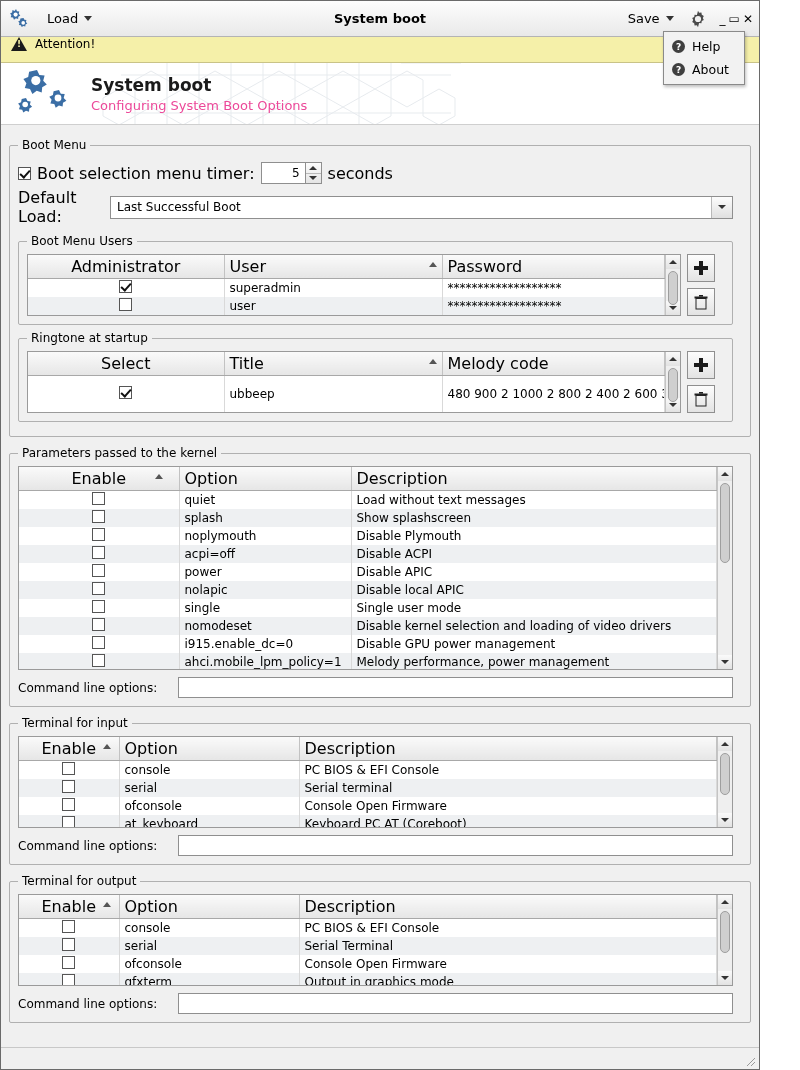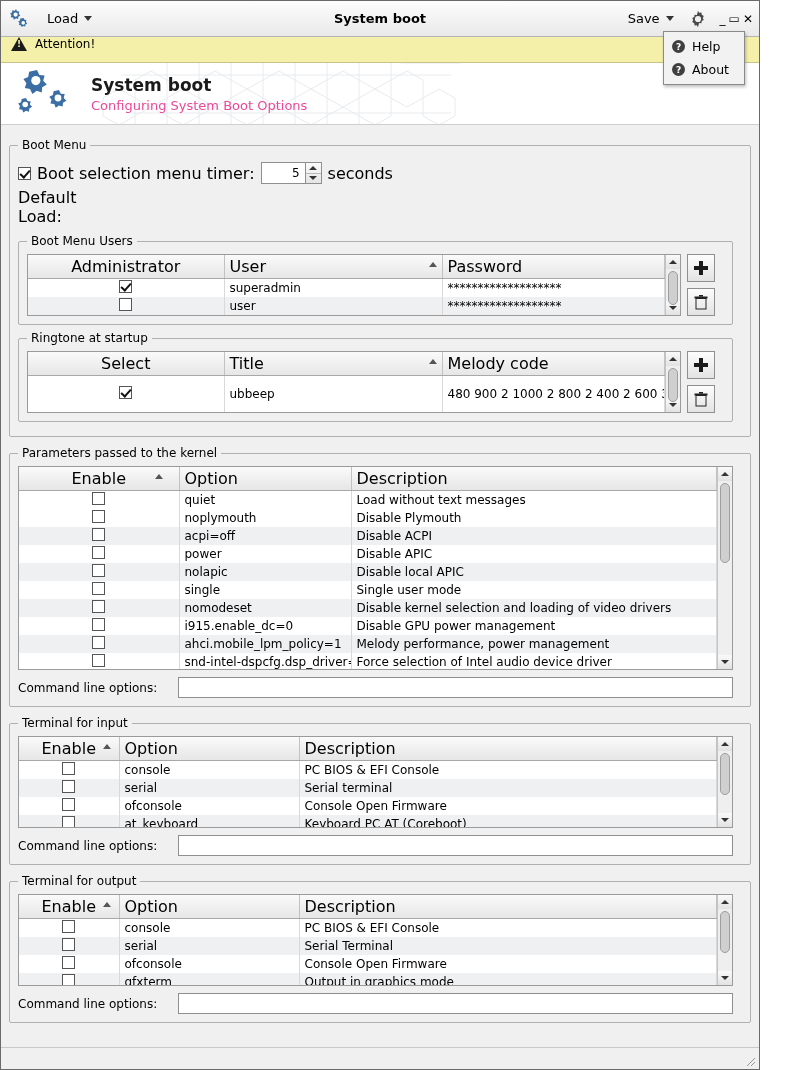--- a/index.html
+++ b/index.html
@@ -437,20 +437,26 @@
             <div>
                 <i class="tri-dn"></i>
               </div>
           </span>
         </span>
         <span class="lbl">seconds</span>
       </div>
 
       <div class="row">
         <span class="lbl" style="width:92px">Default Load:</span>
+        <span class="combo">
+          <span>Last Successful Boot</span>
+          <span class="arrowbox">
+              <i class="tri-dn"></i>
+            </span>
+        </span>
       </div>
 
 
       <fieldset style="margin-top:8px">
         <legend>Boot Menu Users</legend>
         <div class="tablewrap">
           <div class="tablebox" style="height:62px">
             <table>
               <colgroup>
                   <col style="width:196px">
@@ -572,20 +578,25 @@
               <th>Option</th>
               <th>Description</th>
             </tr>
           </thead>
           <tbody id="kernel-rows">
               <tr>
                 <td class="c"><span class="cb"></span></td>
                 <td>quiet</td>
                 <td>Load without text messages</td>
               </tr>
+              <tr class="alt">
+                <td class="c"><span class="cb"></span></td>
+                <td>splash</td>
+                <td>Show splashscreen</td>
+              </tr>
               <tr>
                 <td class="c"><span class="cb"></span></td>
                 <td>noplymouth</td>
                 <td>Disable Plymouth</td>
               </tr>
               <tr class="alt">
                 <td class="c"><span class="cb"></span></td>
                 <td>acpi=off</td>
                 <td>Disable ACPI</td>
               </tr>

